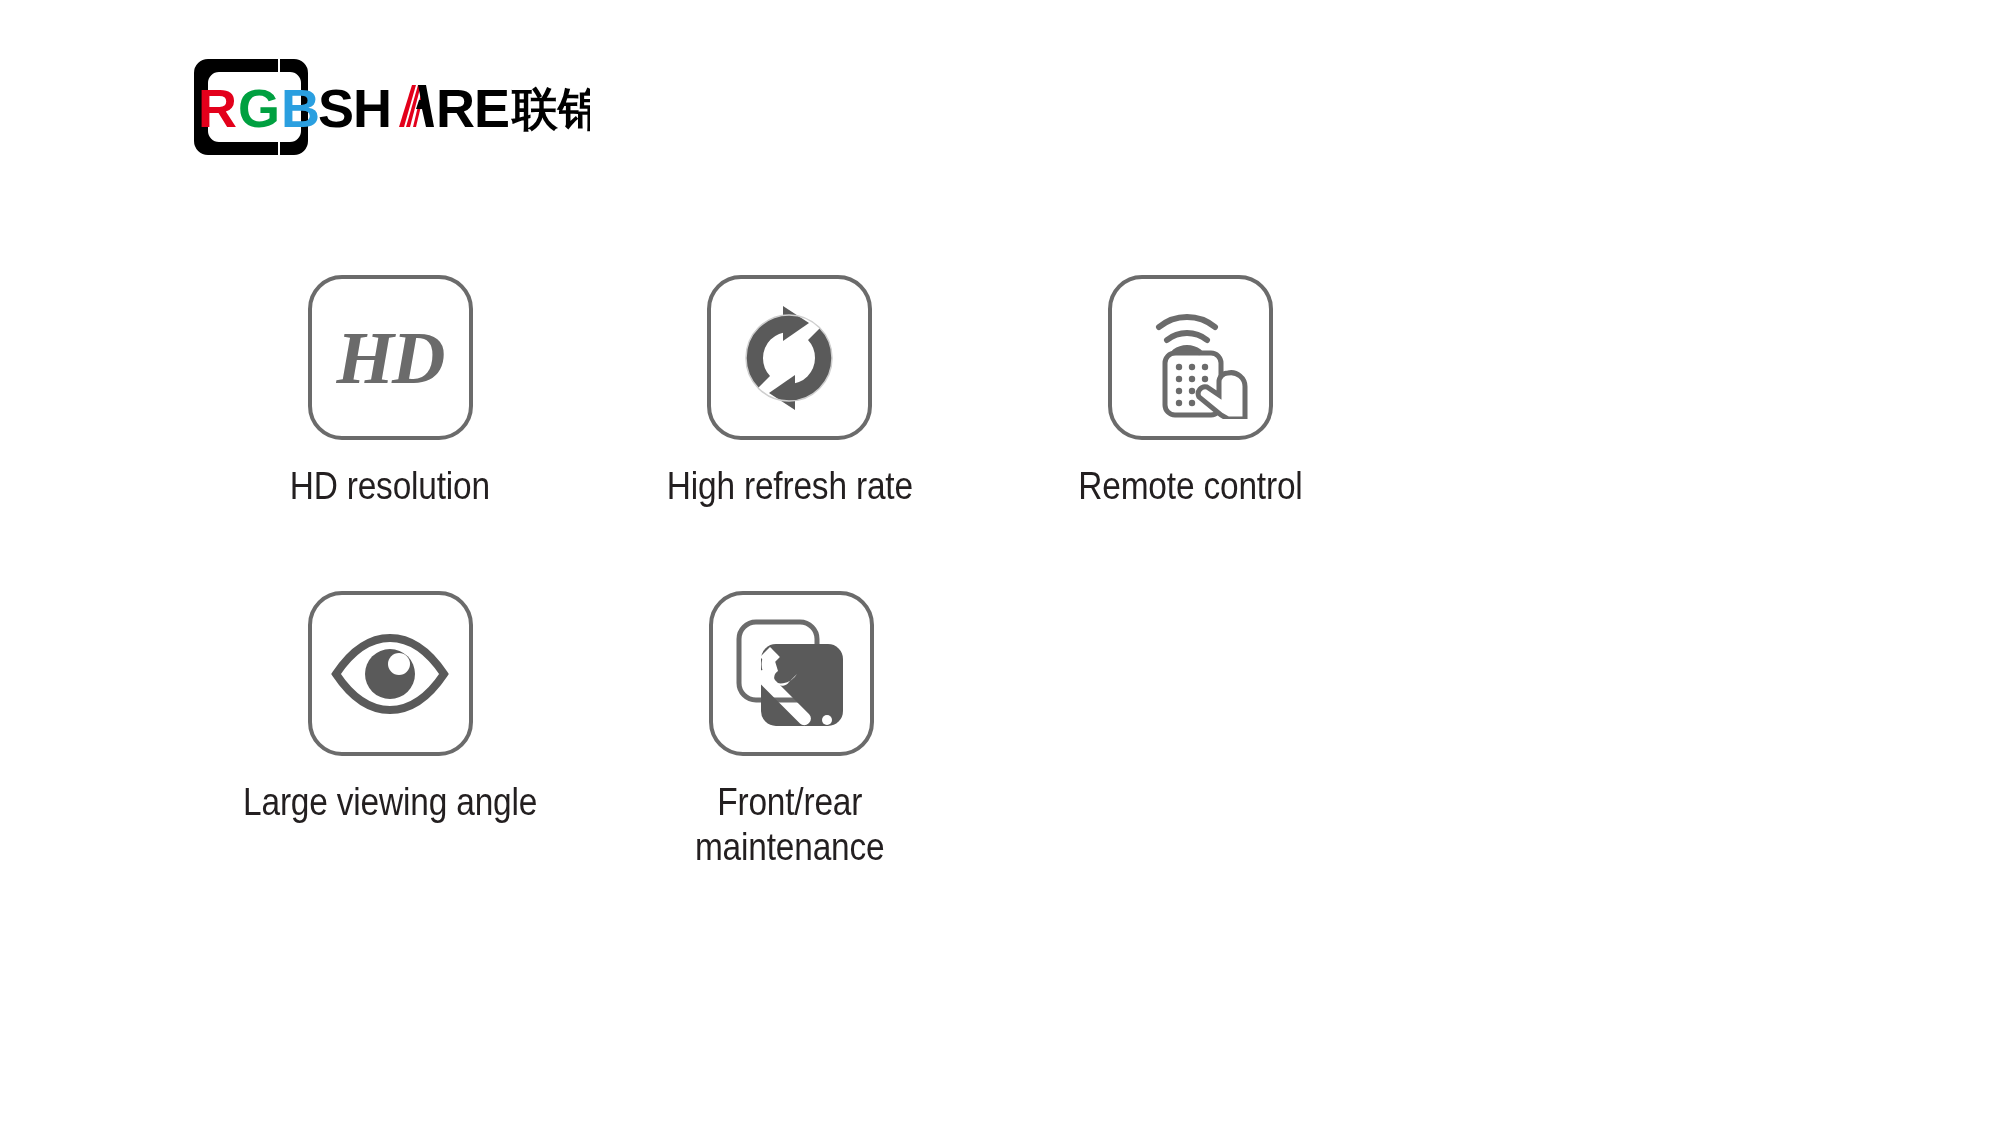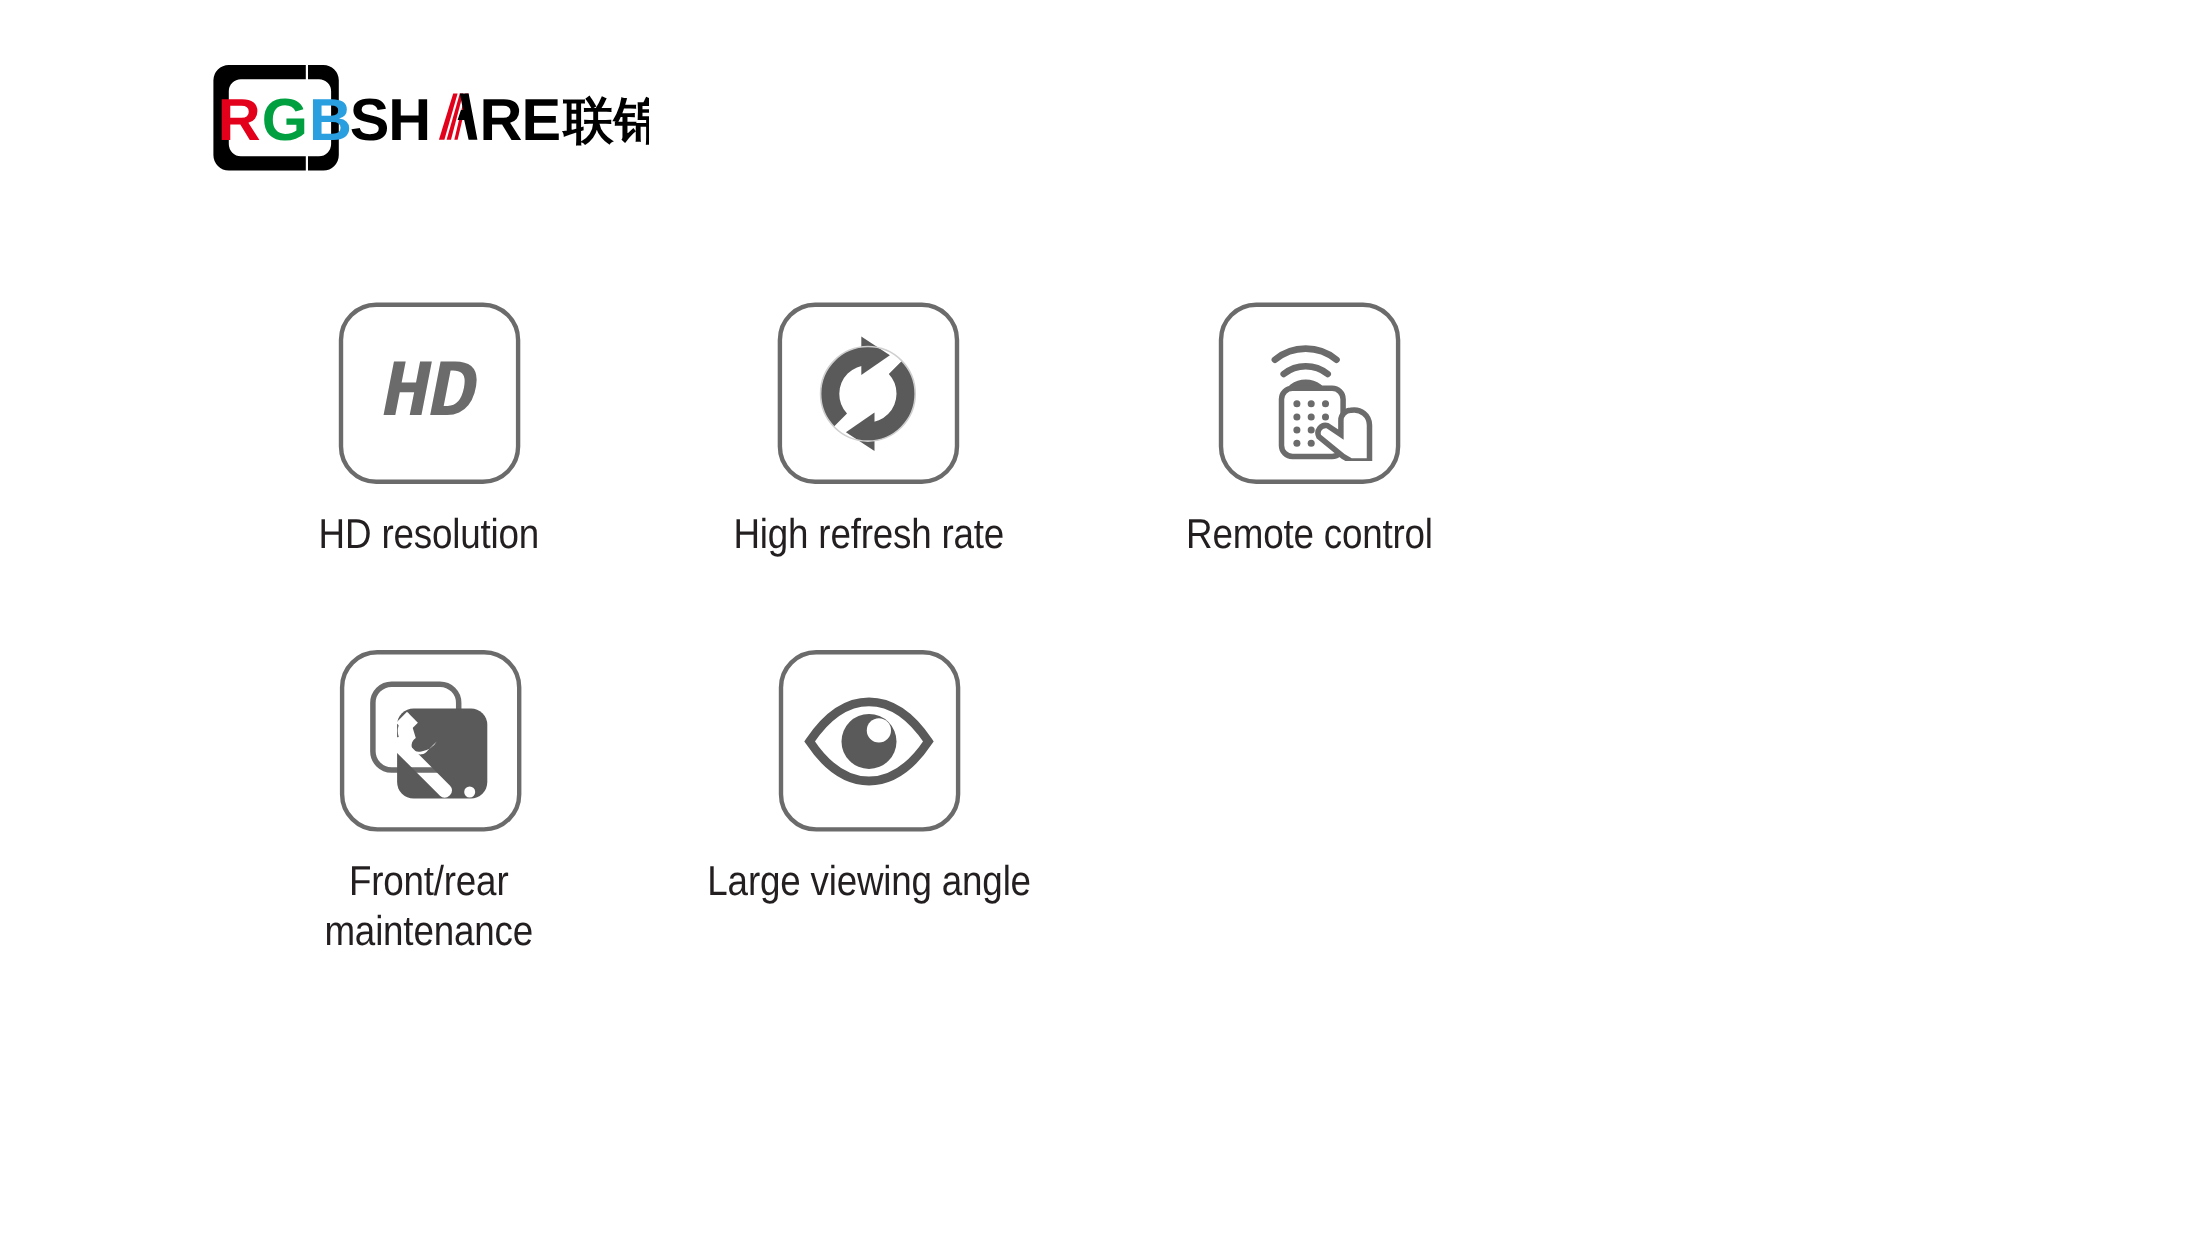--- a/index.html
+++ b/index.html
@@ -75,21 +75,21 @@
     max-width: 380px;
   }
 
   
   .cell-0 .icon-box { margin-left: 0px; }
   .cell-1 .icon-box { margin-left: 2px; }
   .cell-2 .icon-box { margin-left: -2px; }
   .cell-3 .icon-box { margin-left: 0px; }
 
   .hd-text {
-    font-family: Liberation Mono, monospace;
+    font-family: Liberation Serif, serif;
     font-weight: bold;
     font-style: italic;
     font-size: 74px;
     color: #6b6b6b;
     letter-spacing: -2px;
     line-height: 1;
   }
 </style>
 </head>
 <body>
@@ -185,20 +185,31 @@
                    L99 122 L116 122 L116 90 A14 14 0 0 0 99 76 Z" fill="#ffffff"></path>
         </svg>
       </div>
       <div class="feature-label">Remote control</div>
     </div>
 
   </div>
 
   <div class="feature-row row-2">
 
+    <div class="feature-cell cell-0">
+      <div class="icon-box">
+        <svg width="124" height="124" viewBox="0 0 124 124">
+          <path d="M8 62 C28 32 48 26 62 26 C76 26 96 32 116 62 C96 92 76 98 62 98 C48 98 28 92 8 62 Z" fill="none" stroke="#5a5a5a" stroke-width="8"></path>
+          <circle cx="62" cy="62" r="25" fill="#5a5a5a"></circle>
+          <circle cx="71" cy="52" r="11" fill="#ffffff"></circle>
+        </svg>
+      </div>
+      <div class="feature-label">Large viewing angle</div>
+    </div>
+
     <div class="feature-cell cell-1">
       <div class="icon-box">
         <svg width="128" height="128" viewBox="0 0 128 128">
 
           <rect x="12" y="12" width="78" height="78" rx="17" ry="17" fill="none" stroke="#6b6b6b" stroke-width="5"></rect>
 
           <g>
             <defs>
               <mask id="wrench-mask">
                 <rect x="0" y="0" width="128" height="128" fill="#ffffff"></rect>
@@ -213,27 +224,16 @@
               </mask>
             </defs>
             <rect x="34" y="34" width="82" height="82" rx="15" ry="15" fill="#5a5a5a" mask="url(#wrench-mask)"></rect>
           </g>
         </svg>
       </div>
       <div class="feature-label">Front/rear
 maintenance</div>
     </div>
 
-    <div class="feature-cell cell-0">
-      <div class="icon-box">
-        <svg width="124" height="124" viewBox="0 0 124 124">
-          <path d="M8 62 C28 32 48 26 62 26 C76 26 96 32 116 62 C96 92 76 98 62 98 C48 98 28 92 8 62 Z" fill="none" stroke="#5a5a5a" stroke-width="8"></path>
-          <circle cx="62" cy="62" r="25" fill="#5a5a5a"></circle>
-          <circle cx="71" cy="52" r="11" fill="#ffffff"></circle>
-        </svg>
-      </div>
-      <div class="feature-label">Large viewing angle</div>
-    </div>
-
 
 
   </div>
 </div>
 
 </body></html>

